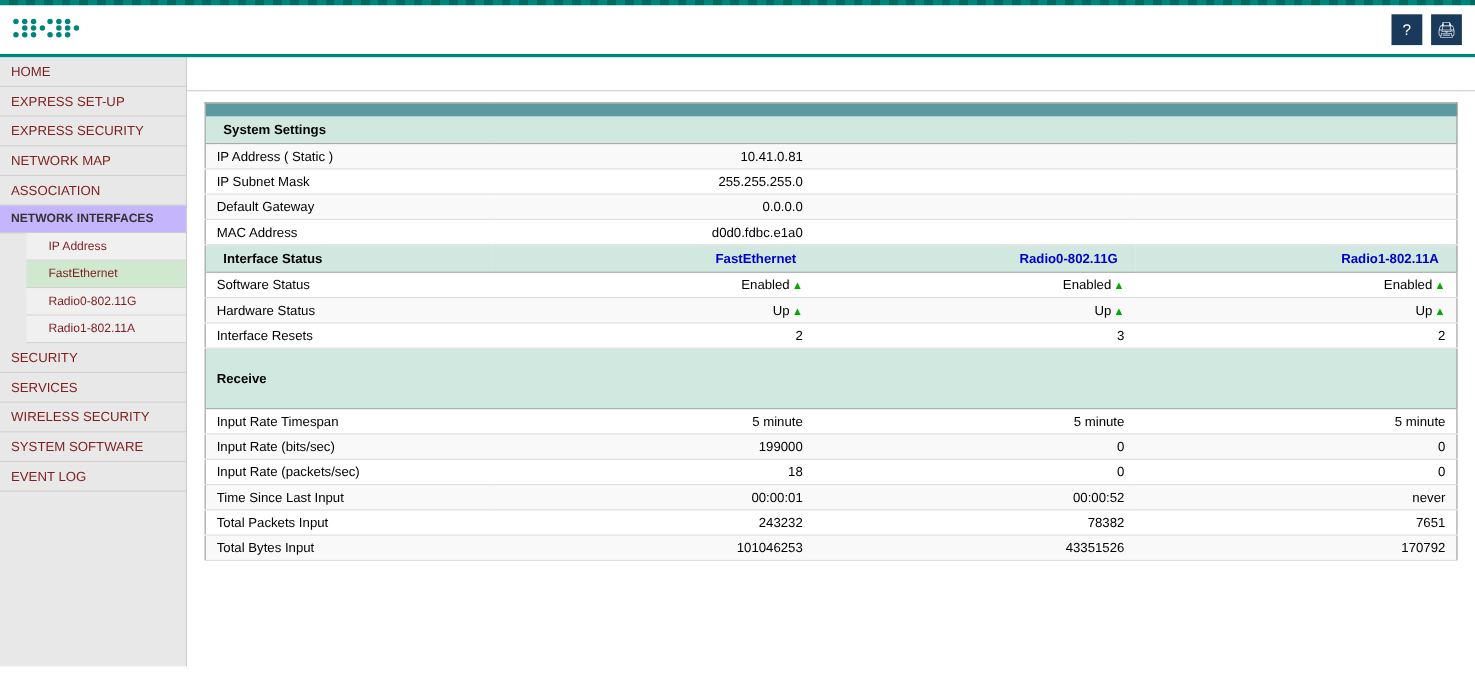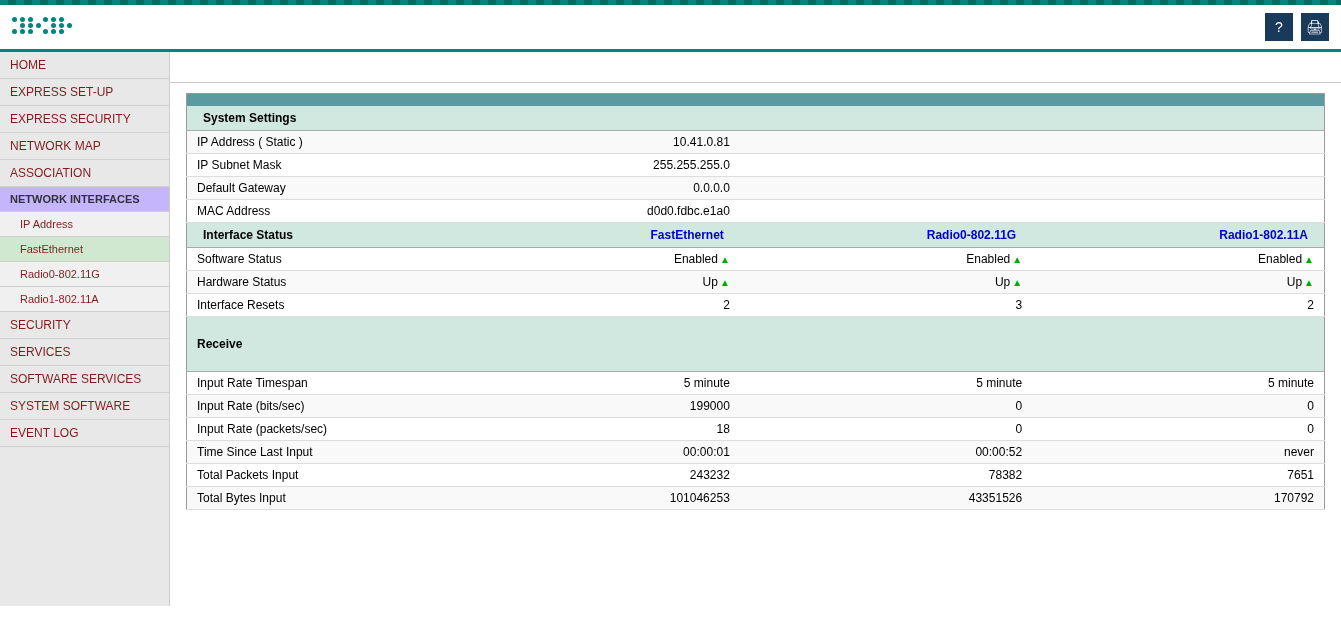--- a/index.html
+++ b/index.html
@@ -44,21 +44,21 @@
       padding: 6px 10px;
       cursor: pointer;
       border-bottom: 1px solid #d0d0d0;
       color: #7f1d1d;
       font-size: 12px;
     }
     .sidebar-item.section-header {
       background: #c4b5fd; font-weight: bold; font-size: 11px; color: #333;
     }
     .sidebar-item.sub-item {
-      padding-left: 20px; background: #f0f0f0; font-size: 11px;
+      padding-left: 20px; background: #f0f0f0; font-size: 11px; margin-left: 24px;
     }
     .sidebar-item.sub-item.active-sub { background: #d0e8d0; }
 
     
     #main {
       flex: 1;
       overflow-y: auto;
       padding: 0;
     }
 
@@ -224,21 +224,21 @@
       <div class="sidebar-item">EXPRESS SECURITY</div>
       <div class="sidebar-item">NETWORK MAP</div>
       <div class="sidebar-item">ASSOCIATION</div>
       <div class="sidebar-item section-header">NETWORK INTERFACES</div>
       <div class="sidebar-item sub-item">IP Address</div>
       <div class="sidebar-item sub-item active-sub">FastEthernet</div>
       <div class="sidebar-item sub-item">Radio0-802.11G</div>
       <div class="sidebar-item sub-item">Radio1-802.11A</div>
       <div class="sidebar-item">SECURITY</div>
       <div class="sidebar-item">SERVICES</div>
-      <div class="sidebar-item">SOFTWARE SERVICES</div>
+      <div class="sidebar-item">WIRELESS SECURITY</div>
       <div class="sidebar-item">SYSTEM SOFTWARE</div>
       <div class="sidebar-item">EVENT LOG</div>
     </div>
 
   <div id="main">
     <div class="host-bar">
       <span>
         <strong></strong>
         &nbsp;<span></span>
       </span>

